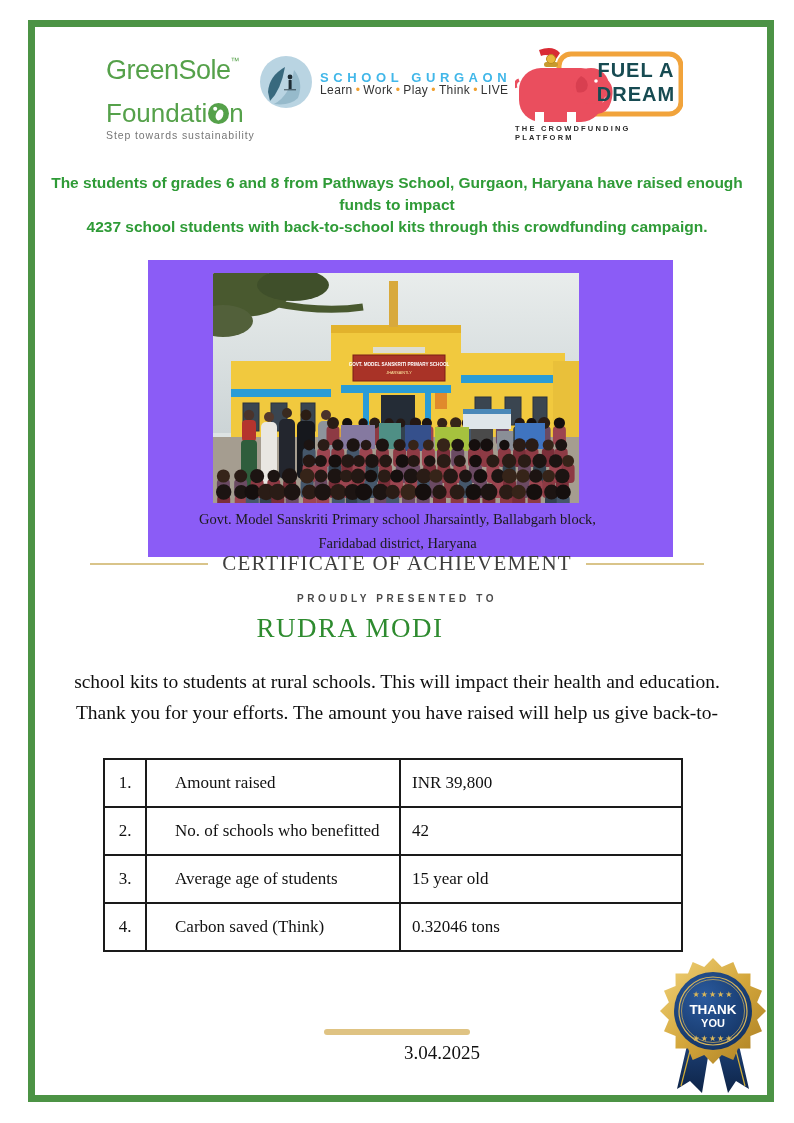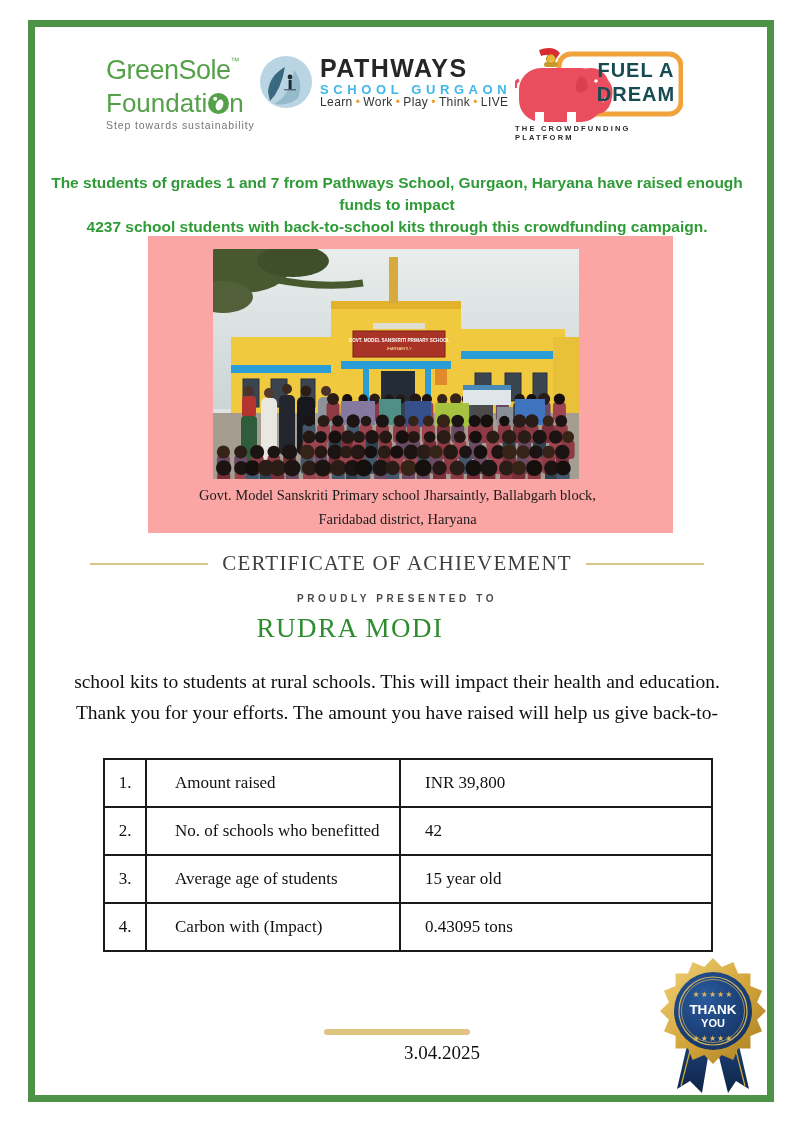--- a/index.html
+++ b/index.html
@@ -5,21 +5,21 @@
   html,body{margin:0;padding:0;background:#fff;}
   .page{position:relative;width:794px;height:1123px;background:#ffffff;overflow:hidden;
         font-family:"Liberation Serif",serif;color:#111;}
   .frame{position:absolute;left:28px;top:20px;width:746px;height:1082px;
          border:7px solid #4c9345;box-sizing:border-box;}
 
   
   .logo-gs{position:absolute;left:106px;top:57px;width:160px;font-family:"Liberation Sans",sans-serif;line-height:1;}
   .gs-l1{font-size:27px;color:#55a14a;letter-spacing:-0.5px;}
   .gs-tm{font-size:9px;vertical-align:top;color:#55a14a;}
-  .gs-l2{font-size:26px;color:#55a14a;margin-top:6px;display:flex;align-items:center;}
+  .gs-l2{font-size:26px;color:#55a14a;margin-top:16px;display:flex;align-items:center;}
   .gs-foot{margin:0 0 0 1px;}
   .gs-tag{font-size:10.5px;color:#767676;letter-spacing:0.9px;margin-top:4px;}
 
   .logo-pw{position:absolute;left:260px;top:56px;display:flex;align-items:center;gap:8px;
            font-family:"Liberation Sans",sans-serif;}
   .pw-text{line-height:1;}
   .pw-name{font-size:25px;font-weight:700;color:#262626;letter-spacing:1.5px;}
   .pw-sub{font-size:13px;color:#41b7e9;letter-spacing:4.6px;font-weight:700;margin-top:2px;}
   .pw-motto{font-size:12px;font-weight:400;color:#333;letter-spacing:0.4px;}
   .pw-dot{color:#f0a030;margin:0 3px;}
@@ -33,21 +33,21 @@
   .fad-tag{position:absolute;left:0;top:78px;width:168px;text-align:left;
            font-family:"Liberation Sans",sans-serif;font-size:7.5px;font-weight:700;
            color:#2b2b2b;letter-spacing:2.2px;}
 
   
   .announce{position:absolute;left:40px;top:172px;width:714px;text-align:center;
             font-family:"Liberation Sans",sans-serif;font-weight:700;font-size:15.5px;
             line-height:22px;color:#2f9b37;}
 
   
-  .photo-card{position:absolute;left:148px;top:236px;width:525px;height:297px;background:#fca5a5;}
+  .photo-card{position:absolute;left:148px;top:260px;width:525px;height:297px;background:#8b5cf6;}
   .photo{position:absolute;left:65px;top:13px;width:366px;height:230px;background:#dde3e3;}
   .caption{position:absolute;left:0;top:247px;width:499px;text-align:center;
            font-size:14.5px;line-height:24px;color:#1b1b1b;}
 
   
   .title-row{position:absolute;left:0;top:551px;width:794px;display:flex;align-items:center;
              justify-content:center;gap:14px;text-align:center;}
   .title-line{width:118px;height:2px;background:#d9c48a;}
   .cert-title{font-size:21px;letter-spacing:1.2px;color:#3e3e3e;white-space:nowrap;}
   .presented{position:absolute;left:0;top:593px;width:794px;text-align:center;
@@ -57,21 +57,21 @@
              font-size:27px;letter-spacing:1.5px;color:#2e8b2f;}
   .message{position:absolute;left:26px;top:666px;width:742px;text-align:center;
            font-size:19.5px;line-height:31px;color:#0e0e0e;}
 
   
   table.impact{position:absolute;left:103px;top:758px;width:578px;border-collapse:collapse;
                table-layout:fixed;font-size:17px;color:#111;}
   table.impact td{border:2px solid #1a1a1a;height:48px;vertical-align:middle;box-sizing:border-box;}
   td.c-num{width:42px;text-align:center;}
   td.c-label{width:254px;padding-left:28px;}
-  td.c-value{width:312px;padding-left:24px;}
+  td.c-value{width:282px;padding-left:11px;}
 
   
   .date-line{position:absolute;left:324px;top:1029px;width:146px;height:6px;border-radius:3px;
              background:#dfc383;}
   .date{position:absolute;left:0;top:1042px;width:794px;text-align:center;font-size:19px;color:#111;margin-left:45px;}
   .badge{position:absolute;left:652px;top:953px;}
 </style>
 </head>
 <body>
 
@@ -95,21 +95,20 @@
   <div class="logo-pw">
     <svg width="52" height="52" viewBox="0 0 52 52">
       <circle cx="26" cy="26" r="26" fill="#b9d4e2"></circle>
       <path d="M10,45 Q21,34 25,11 Q9,20 8,36 Z" fill="#2a5d73" opacity="0.9"></path>
       <path d="M14,48 Q30,40 34,14 Q44,26 38,42 Q30,50 14,48 Z" fill="#7fa9bc" opacity="0.6"></path>
       <circle cx="30" cy="21" r="2.4" fill="#1d2b33"></circle>
       <rect x="28.6" y="24" width="3" height="9" fill="#1d2b33"></rect>
       <rect x="24" y="33" width="12" height="1.4" fill="#1d2b33" opacity="0.6"></rect>
     </svg>
     <div class="pw-text">
-      <div class="pw-name">PATHWAYS</div>
       <div class="pw-sub">SCHOOL GURGAON</div>
       <div class="pw-motto"><span>Learn</span><span class="pw-dot">•</span><span>Work</span><span class="pw-dot">•</span><span>Play</span><span class="pw-dot">•</span><span>Think</span><span class="pw-dot">•</span><span>LIVE</span></div>
     </div>
   </div>
 
   <div class="logo-fad">
     <svg width="168" height="96" viewBox="0 0 168 96">
       <rect x="44" y="8" width="122" height="60" rx="12" fill="#ffffff" stroke="#f1a33b" stroke-width="5"></rect>
       <path d="M24,4 q14,-5 21,3 l-4,6 q-9,-6 -15,-3 z" fill="#d92b34"></path>
       <rect x="29" y="16" width="14" height="5" rx="2.5" fill="#c79a2e"></rect>
@@ -122,21 +121,21 @@
       <rect x="20" y="66" width="9" height="10" fill="#ffffff"></rect>
       <rect x="52" y="66" width="9" height="10" fill="#ffffff"></rect>
       <path d="M4,34 q-5,2 -3,8" stroke="#ea4e5e" stroke-width="3" fill="none"></path>
     </svg>
     <div class="fad-line fad-l1">FUEL A</div>
     <div class="fad-line fad-l2">DREAM</div>
     <div class="fad-tag">THE CROWDFUNDING PLATFORM</div>
   </div>
 
   <div class="announce">
-    <div>The students of grades 1 and 7 from Pathways School, Gurgaon, Haryana have raised enough funds to impact</div>
+    <div>The students of grades 6 and 8 from Pathways School, Gurgaon, Haryana have raised enough funds to impact</div>
     <div>4237 school students with back-to-school kits through this crowdfunding campaign.</div>
   </div>
 
   <div class="photo-card">
     <svg class="photo" width="366" height="230" viewBox="0 0 366 230">
       <defs>
         <linearGradient id="sky" x1="0" y1="0" x2="0" y2="1">
           <stop offset="0" stop-color="#e9edec"></stop>
             <stop offset="1" stop-color="#ccd4d6"></stop>
         </linearGradient>
@@ -444,22 +443,22 @@
         <td class="c-label">No. of schools who benefitted</td>
         <td class="c-value">42</td>
       </tr>
       <tr>
         <td class="c-num">3.</td>
         <td class="c-label">Average age of students</td>
         <td class="c-value">15 year old</td>
       </tr>
       <tr>
         <td class="c-num">4.</td>
-        <td class="c-label">Carbon with (Impact)</td>
-        <td class="c-value">0.43095 tons</td>
+        <td class="c-label">Carbon saved (Think)</td>
+        <td class="c-value">0.32046 tons</td>
       </tr>
     </tbody>
   </table>
 
   <div class="date-line"></div>
   <div class="date">3.04.2025</div>
 
   <svg class="badge" width="122" height="150" viewBox="0 0 122 150">
     <defs>
       <linearGradient id="goldGrad" x1="0" y1="0" x2="1" y2="1">

